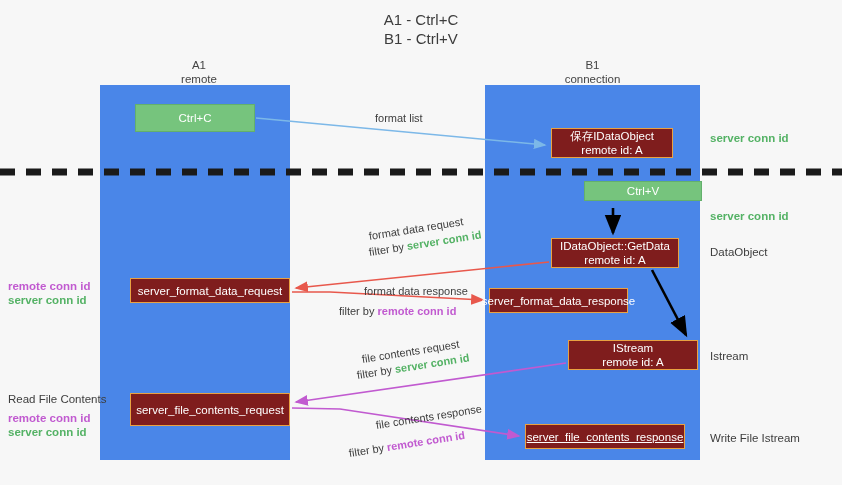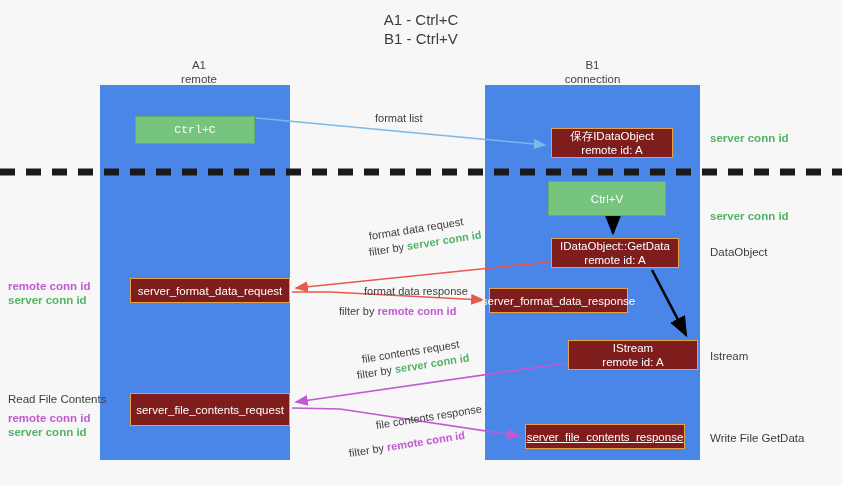--- a/index.html
+++ b/index.html
@@ -52,23 +52,23 @@
     justify-content: center;
     color: #ffffff;
     font-size: 11.5px;
     line-height: 14px;
     text-align: center;
     white-space: pre;
   }
   .node-green { background: #76c47d; border: 1px solid #63b06c; }
   .node-orange { background: #7f1d1d; border: 1px solid #e9a242; }
 
-  .n-ctrlc     { left: 135px; top: 116px; width: 120px; height: 28px; font-family: Liberation Mono, monospace; }
+  .n-ctrlc     { left: 135px; top: 104px; width: 120px; height: 28px; }
   .n-idataobj  { left: 551px; top: 128px; width: 122px; height: 30px; }
-  .n-ctrlv     { left: 548px; top: 181px; width: 118px; height: 35px; }
+  .n-ctrlv     { left: 584px; top: 181px; width: 118px; height: 20px; }
   .n-getdata   { left: 551px; top: 238px; width: 128px; height: 30px; }
   .n-sfdreq    { left: 130px; top: 278px; width: 160px; height: 25px; text-align: center; }
   .n-sfdresp   { left: 489px; top: 288px; width: 139px; height: 25px; }
   .n-istream   { left: 568px; top: 340px; width: 130px; height: 30px; }
   .n-sfcreq    { left: 130px; top: 393px; width: 160px; height: 33px; }
   .n-sfcresp   { left: 525px; top: 424px; width: 160px; height: 25px; text-decoration: underline; }
 
   .edge-label {
     position: absolute;
     font-size: 11px;
@@ -208,21 +208,21 @@
   <div class="edge-label rot-up" style="left:363px; top:352px;">file contents request</div>
   <div class="edge-label rot-up" style="left:358px; top:368px;"><span>filter by </span><span class="green-txt">server conn id</span></div>
 
   <div class="edge-label rot-up" style="left:377px; top:418px;">file contents response</div>
   <div class="edge-label rot-up" style="left:350px; top:446px;"><span>filter by </span><span class="magenta-txt">remote conn id</span></div>
 
   <div class="side-green" style="left:710px; top:132px;">server conn id</div>
   <div class="side-green" style="left:710px; top:210px;">server conn id</div>
   <div class="side-label" style="left:710px; top:245px;">DataObject</div>
   <div class="side-label" style="left:710px; top:349px;">Istream</div>
-  <div class="side-label" style="left:710px; top:431px;">Write File GetData</div>
+  <div class="side-label" style="left:710px; top:431px;">Write File Istream</div>
 
   <div class="conn-pair" style="left:8px; top:279px; color:#c15ad0;">remote conn id</div>
   <div class="conn-pair" style="left:8px; top:293px; color:#54b265;">server conn id</div>
 
   <div class="side-label" style="left:8px; top:392px;">Read File Contents</div>
   <div class="conn-pair" style="left:8px; top:411px; color:#c15ad0;">remote conn id</div>
   <div class="conn-pair" style="left:8px; top:425px; color:#54b265;">server conn id</div>
 
 </div>
 

